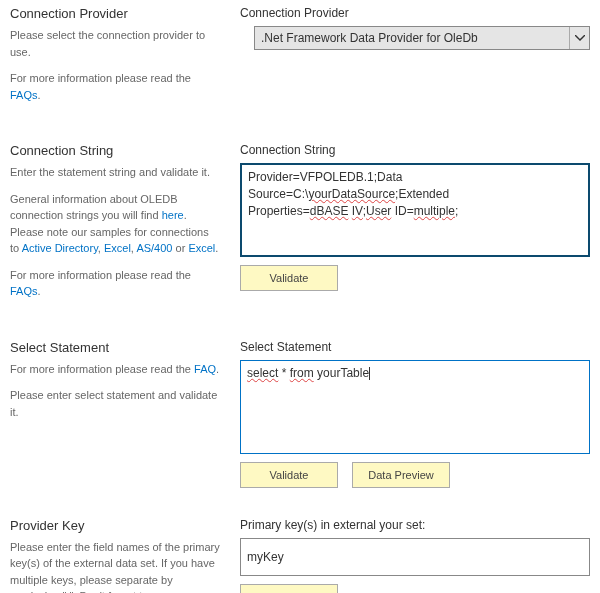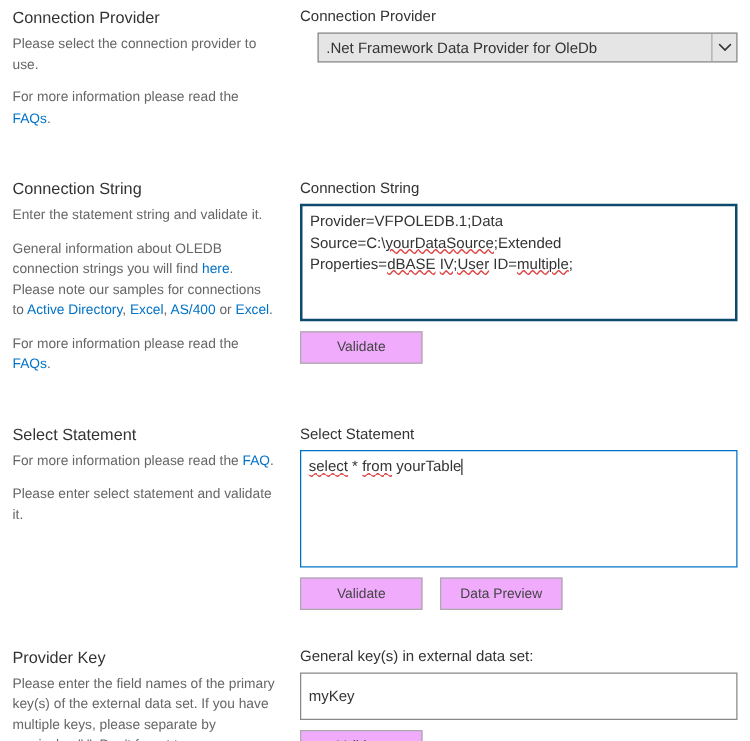--- a/index.html
+++ b/index.html
@@ -69,21 +69,21 @@
     border: 1px solid #888;
     width: 100%;
     height: 38px;
     padding: 0 6px;
     font-size: 12px;
     color: #333;
     outline: none;
   }
   .btn {
     border: 1px solid #aaa;
-    background: #f0abfc;
+    background: #fef9c3;
     height: 26px;
     min-width: 98px;
     font-size: 11px;
     color: #444;
     cursor: pointer;
     font-family: inherit;
   }
   .btn-row { margin-top: 8px; display: flex; gap: 14px; }
   .squiggle {
     text-decoration: underline;
@@ -166,19 +166,19 @@
   </div>
 </div>
 
 <div class="section" style="margin-bottom:0">
   <div class="left-col">
     <div class="heading">Provider Key</div>
     <div class="desc">Please enter the field names of the primary key(s) of the external data set. If you have multiple keys, please separate by semicolon ";". Don't forget to map your keys to SharePoint columns. You can use auto-mapping (by field / column name) or custom mapping for this.</div>
 
   </div>
   <div class="right-col">
-    <div class="right-heading">General key(s) in external data set:</div>
+    <div class="right-heading">Primary key(s) in external your set:</div>
     <input class="input" value="myKey" style="">
     <div class="btn-row">
       <button class="btn">Validate</button>
     </div>
   </div>
 </div>
 
 </body></html>

